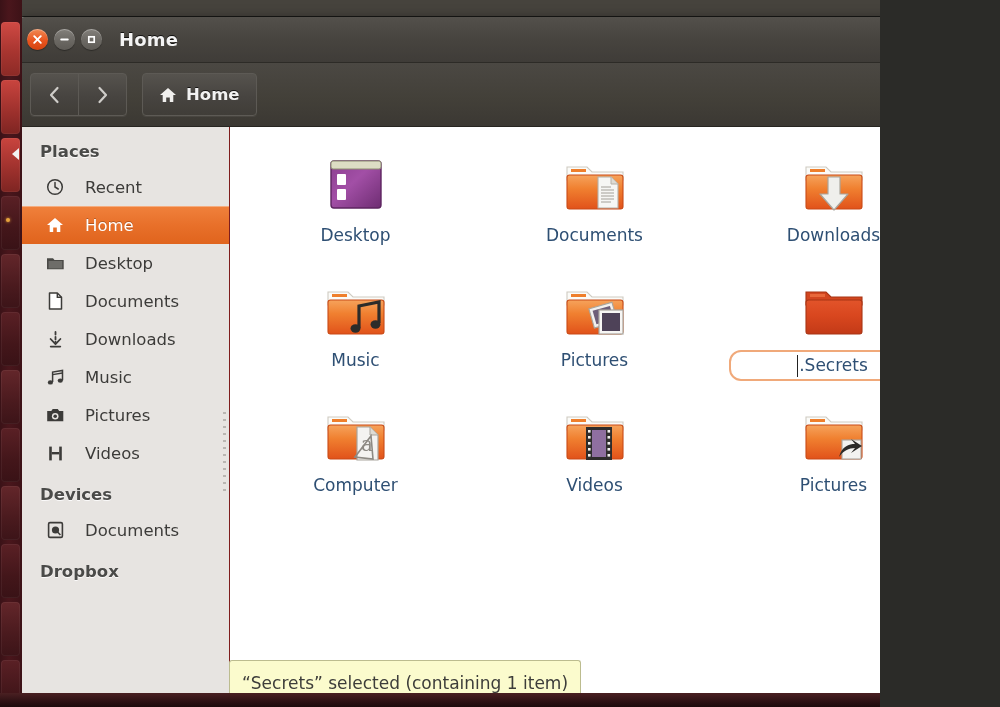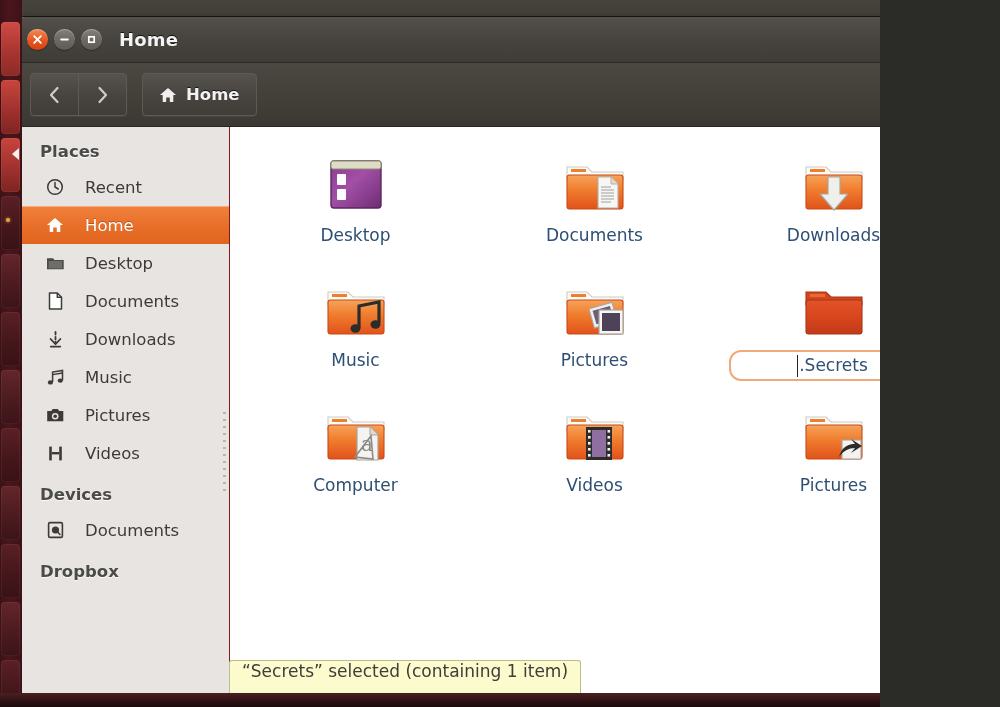--- a/index.html
+++ b/index.html
@@ -254,21 +254,21 @@
     width: 1px; height: 22px;
     background: #222;
   }
 
   
   .statusbar {
     position: absolute;
     left: 211px; bottom: 0;
     height: 32px;
     padding: 0 12px;
-    display: flex; align-items: flex-start;
+    display: flex; align-items: flex-end;
     background: #fbfbcd;
     border: 1px solid #bcbc8f;
     border-bottom: none;
     border-radius: 3px 3px 0 0;
     font-size: 17px;
     color: #3d3d3a;
     white-space: nowrap;
     z-index: 25;
   }
 

